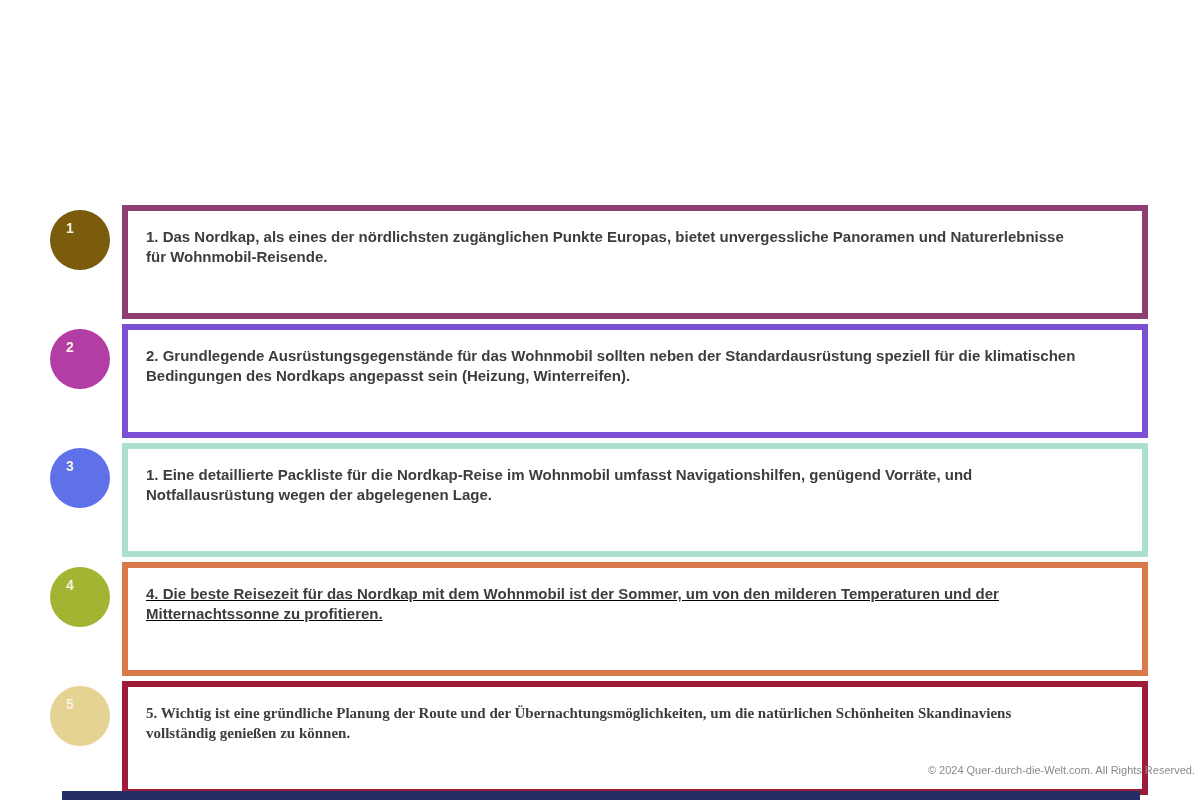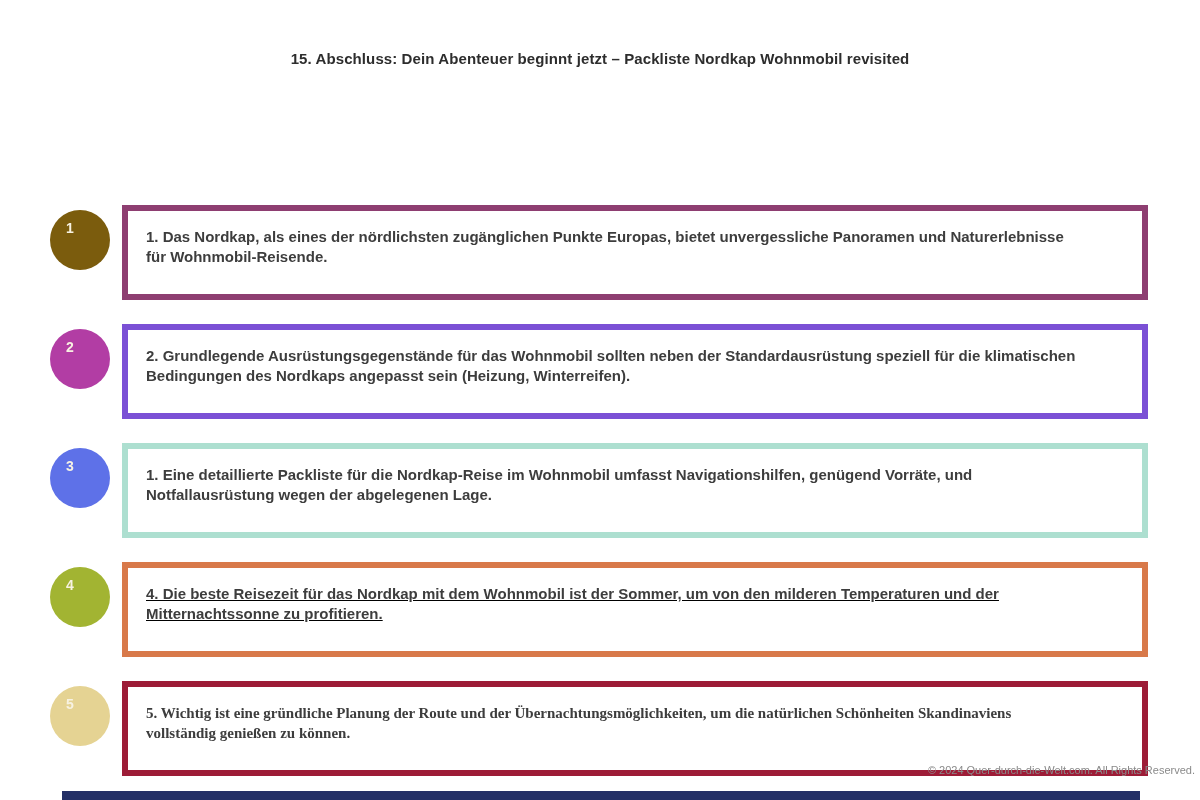--- a/index.html
+++ b/index.html
@@ -50,21 +50,21 @@
     width: 20px;
     text-align: center;
     font-size: 14px;
     font-weight: bold;
     color: #f7f2e2;
     line-height: 18px;
   }
   .box {
     flex: 1;
     margin-left: 12px;
-    height: 95px;
+    height: 114px;
     box-sizing: border-box;
     border: 6px solid #000;
     background: #ffffff;
   }
   .box p {
     margin: 16px 18px;
     max-width: 930px;
     font-size: 15px;
     font-weight: bold;
     color: #3d3d3d;
@@ -85,21 +85,20 @@
     width: 1078px;
     height: 9px;
     z-index: 2;
   }
 </style>
 </head>
 <body>
 
 <div class="page">
 
-  <h1 class="title">15. Abschluss: Dein Abenteuer beginnt jetzt – Packliste Nordkap Wohnmobil revisited</h1>
 
   <div class="list">
 
     <div class="row">
       <div class="circle" style="background-color: rgb(123, 92, 13);">
         <span class="num">1</span>
       </div>
       <div class="box" style="border-color: rgb(142, 62, 113);">
         <p>1. Das Nordkap, als eines der nördlichsten zugänglichen Punkte Europas, bietet unvergessliche Panoramen und Naturerlebnisse für Wohnmobil-Reisende.</p>
       </div>

